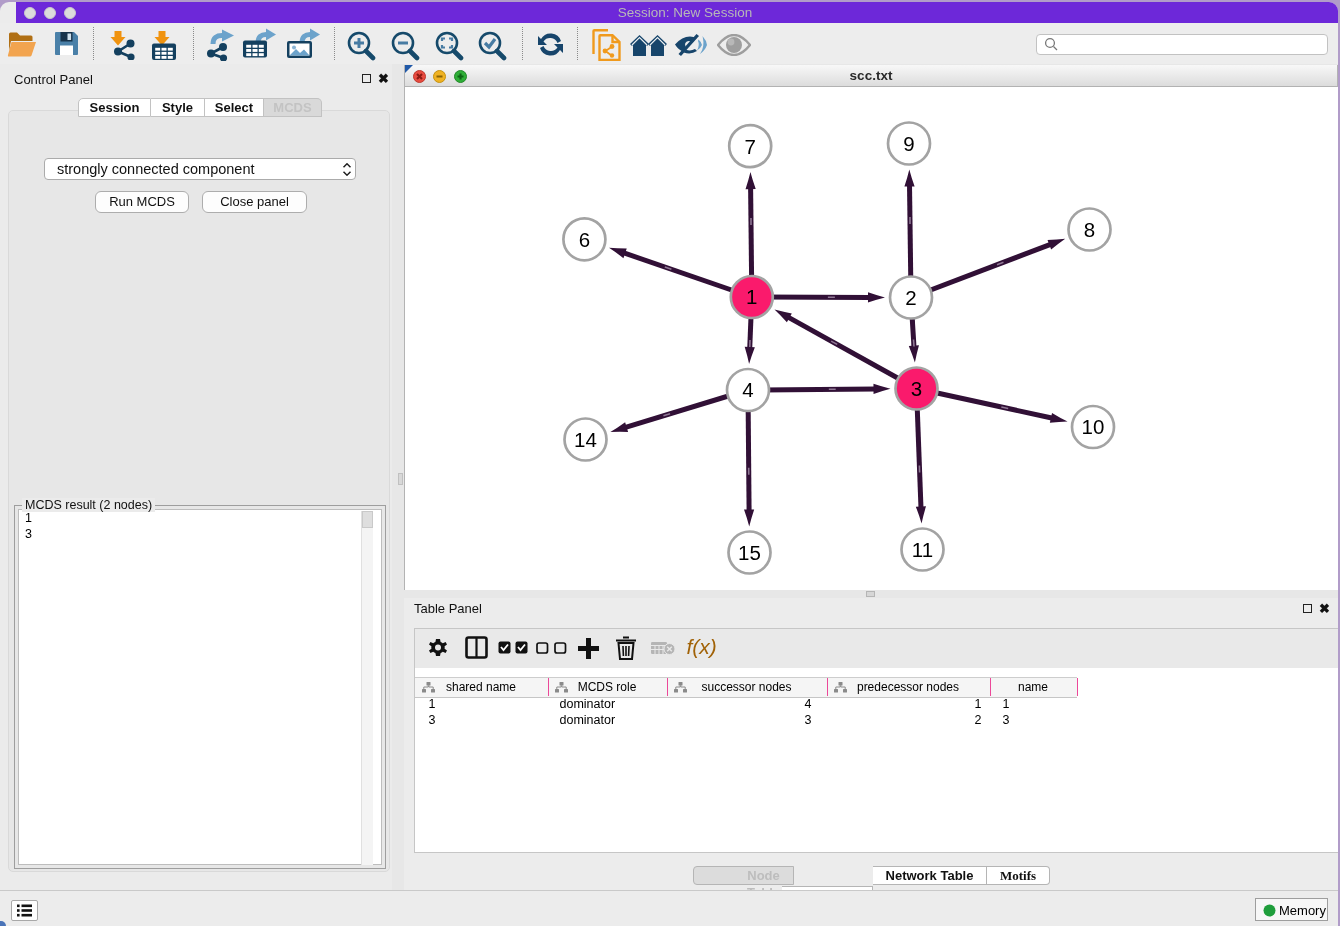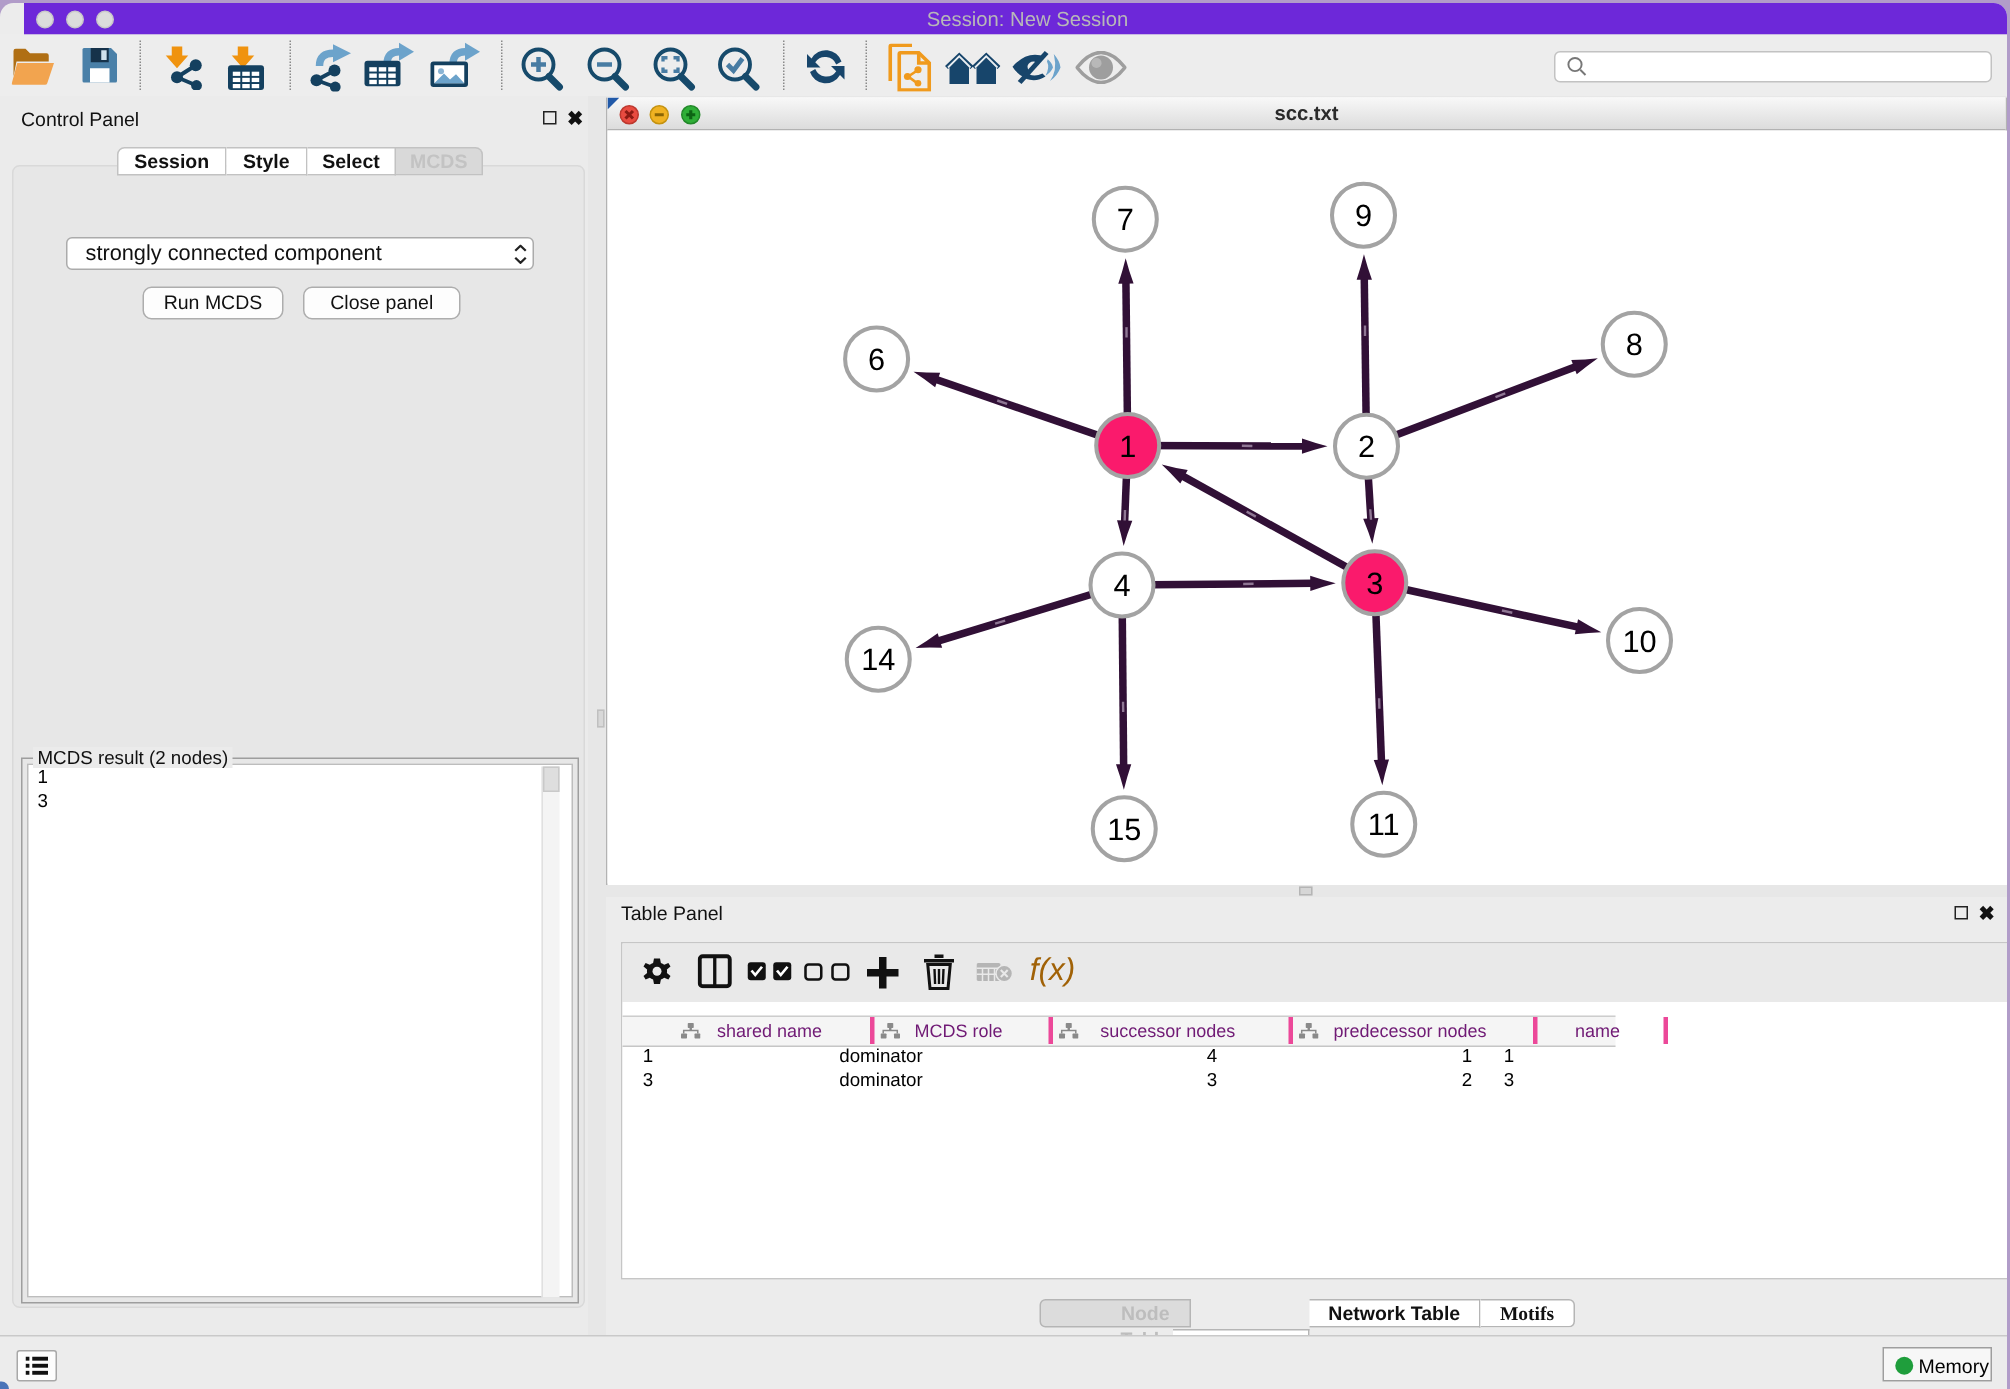--- a/index.html
+++ b/index.html
@@ -35,21 +35,21 @@
 #nettext{position:absolute;top:3px;left:0;width:100%;text-align:center;font-weight:700;font-size:13.5px;color:#2a2a2a;}
 .tl{position:absolute;top:5px;width:13px;height:13px;border-radius:50%;box-sizing:border-box;}
 .tl svg{display:block;}
 #netcanvas{position:absolute;left:0;top:22px;width:934px;height:503px;background:#fff;}
 
 #tpanel{position:absolute;left:404px;top:596px;width:936px;height:292px;background:#ececec;}
 #tp-title{position:absolute;left:10px;top:3px;font-size:13px;color:#111;}
 #tbox{position:absolute;left:9.5px;top:30px;width:1316px;height:225px;border:1px solid #c6c6c6;background:#fff;box-sizing:border-box;}
 #ttools{position:absolute;left:0;top:0;width:100%;height:39px;background:#e9e9e9;border-bottom:1px solid #d7d7d7;}
 #thead{position:absolute;left:0;top:9px;width:662px;height:19px;background:#f5f5f5;border-top:1px solid #cdcdcd;border-bottom:1px solid #c6c6c6;}
-.hc{position:absolute;top:0;height:18px;border-right:3px solid #ec4899;font-size:12px;color:#701a75;text-align:center;line-height:18px;margin-left:32px;}
+.hc{position:absolute;top:0;height:18px;border-right:1px solid #ec4899;font-size:12px;color:#000000;text-align:center;line-height:18px;}
 .hicon{position:absolute;left:7px;top:4px;}
 .trow{position:absolute;font-size:12.5px;color:#000;height:16px;line-height:16px;}
 
 .btab{position:absolute;top:268px;height:19px;background:#fff;border:1px solid #b5b5b5;box-sizing:border-box;font-size:13px;font-weight:700;color:#111;text-align:center;line-height:17px;}
 
 #statusbar{position:absolute;left:0;top:888px;width:100%;height:36px;background:#ececec;border-top:1px solid #c9c9c9;box-sizing:border-box;}
 #listbtn{position:absolute;left:11px;top:9px;width:27px;height:21px;background:#fdfdfd;border:1px solid #a8a8a8;box-sizing:border-box;border-radius:2px;}
 #membtn{position:absolute;left:1255px;top:7px;width:73px;height:23px;background:#f7f7f7;border:1px solid #9e9e9e;box-sizing:border-box;font-size:13px;color:#000;}
 </style></head>
 <body>

